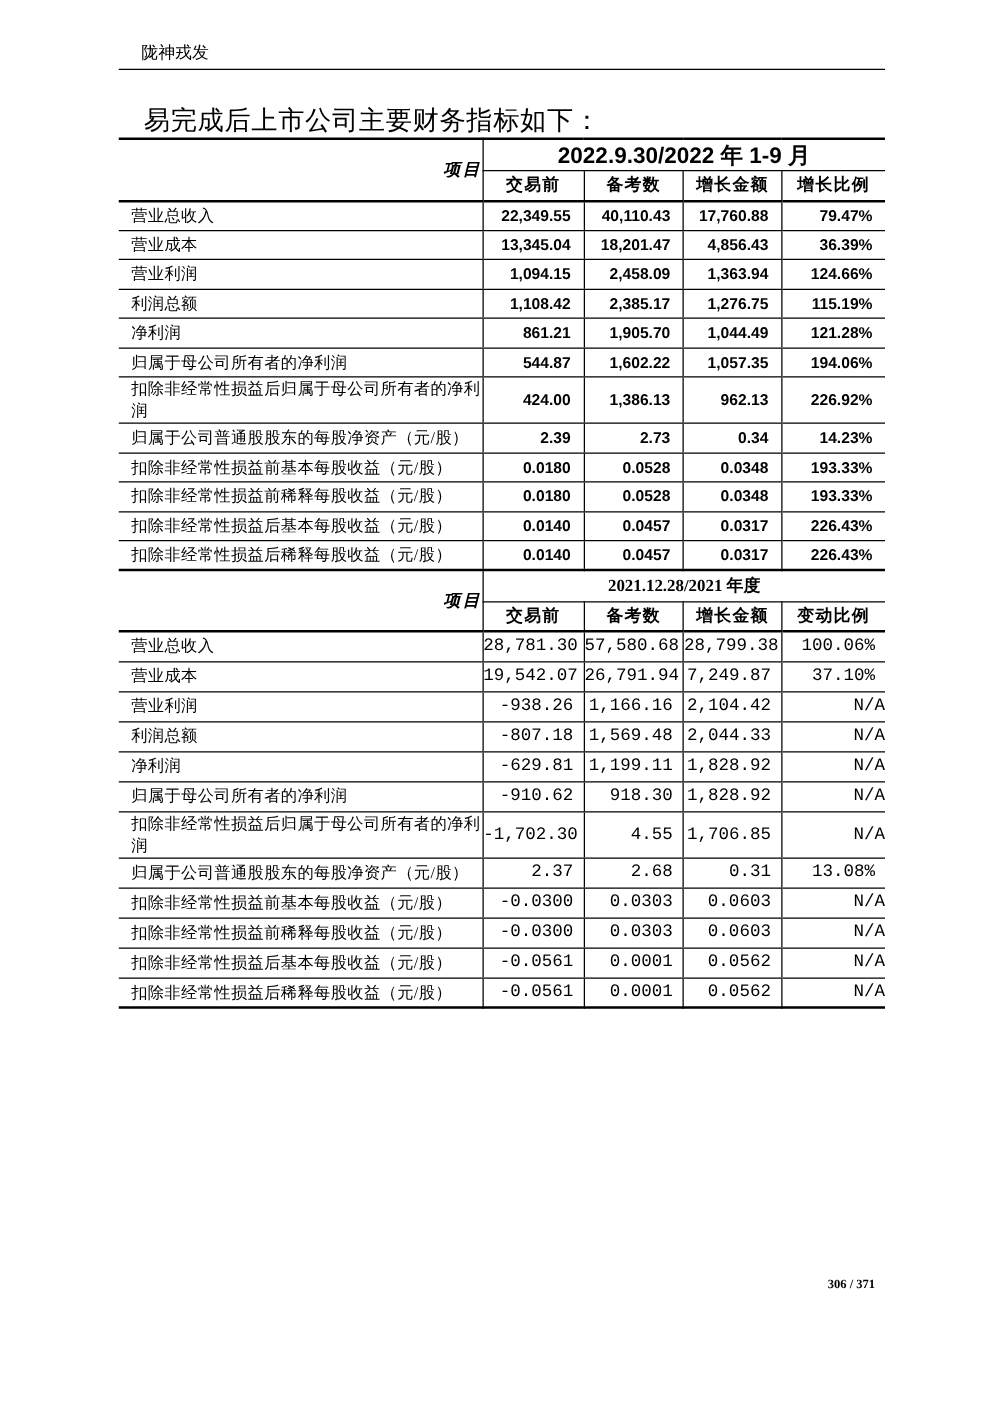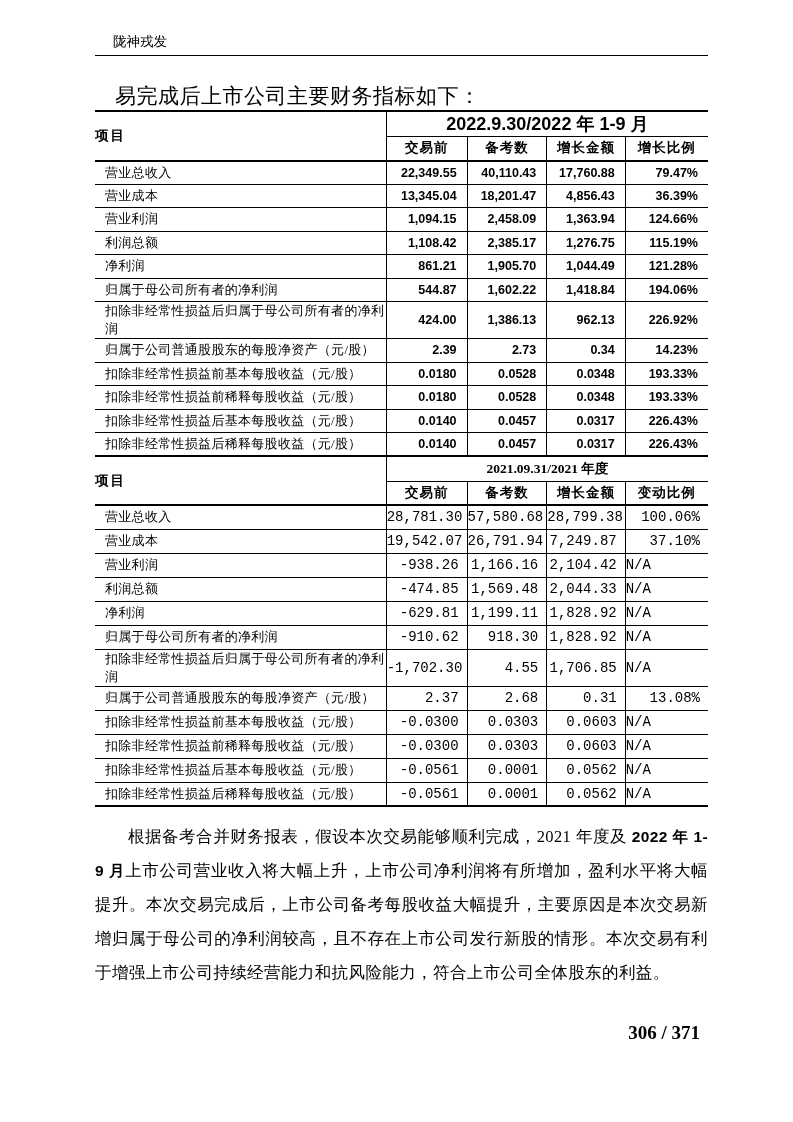--- a/index.html
+++ b/index.html
@@ -29,51 +29,51 @@
   table.t1 { border-top:2.5px solid #000; border-bottom:2.5px solid #000; }
   table.t2 { border-bottom:2.5px solid #000; }
   col.c-item { width:47.5%; }
   col.c-v1 { width:13.2%; }
   col.c-v2 { width:13.0%; }
   col.c-v3 { width:12.8%; }
   col.c-v4 { width:13.5%; }
 
   th { font-weight:bold; font-size:13.5px; padding:0; }
   tr.hrow { height:24px; }
-  th.item-h { border-right:1px solid #000; border-bottom:2.5px solid #000; text-align:left; letter-spacing:2px; }
+  th.item-h { border-right:1px solid #000; border-bottom:2.5px solid #000; text-align:right; letter-spacing:2px;font-style:italic; }
   th.period-h { border-bottom:1px solid #000; text-align:center; }
   .t1 th.period-h { font-family:"Liberation Sans","DejaVu Sans",sans-serif; font-size:18px; }
   tr.cols th { border-left:1px solid #000; border-bottom:2.5px solid #000; text-align:center; letter-spacing:1px; }
   tr.cols th:first-child { border-left:none; }
 
   tbody tr { height:23.5px; }
   .t2 tbody tr { height:24px; }
   tbody td { border-bottom:1px solid #000; font-size:13px; padding:0; }
   tbody tr:last-child td { border-bottom:none; }
   td.lbl { text-align:left; padding-left:10px; letter-spacing:0.3px; }
   td.val { border-left:1px solid #000; text-align:right; }
   .t1 td.val { font-family:"Liberation Sans","DejaVu Sans",sans-serif; font-weight:bold; padding-right:10px; font-size:12.5px; }
   .t2 td.val { font-family:Liberation Mono, monospace; padding-right:8px; font-size:14px; }
-  .t2 td.val.na { text-align:left; padding-right:0; }
+  .t2 td.val.na { text-align:right; padding-right:0; }
 
   
   .body-paragraph {
     margin-top:13px;
     font-size:16.5px;
     line-height:34px;
     text-align:justify;
     text-indent:2em;
     letter-spacing:0.4px;
   }
   .body-paragraph b { font-family:"Liberation Sans","DejaVu Sans",sans-serif; font-size:15.5px; }
 
   .page-number {
     position:absolute;
     top:1022px; right:93px;
-    font-weight:bold; font-size:19px;
+    font-weight:bold; font-size:10px;
   }
 </style>
 </head>
 <body>
 
 <div class="content">
 
   <div class="doc-header">
     <span>陇神戎发</span>
   </div>
@@ -134,21 +134,21 @@
           <td class="lbl">净利润</td>
           <td class="val">861.21</td>
           <td class="val">1,905.70</td>
           <td class="val">1,044.49</td>
           <td class="val">121.28%</td>
         </tr>
         <tr>
           <td class="lbl">归属于母公司所有者的净利润</td>
           <td class="val">544.87</td>
           <td class="val">1,602.22</td>
-          <td class="val">1,418.84</td>
+          <td class="val">1,057.35</td>
           <td class="val">194.06%</td>
         </tr>
         <tr>
           <td class="lbl">扣除非经常性损益后归属于母公司所有者的净利润</td>
           <td class="val">424.00</td>
           <td class="val">1,386.13</td>
           <td class="val">962.13</td>
           <td class="val">226.92%</td>
         </tr>
         <tr>
@@ -193,21 +193,21 @@
     <colgroup>
       <col class="c-item">
         <col class="c-v1">
         <col class="c-v2">
         <col class="c-v3">
         <col class="c-v4">
     </colgroup>
     <thead>
       <tr class="hrow">
         <th class="item-h" rowspan="2">项目</th>
-        <th class="period-h" colspan="4">2021.09.31/2021 年度</th>
+        <th class="period-h" colspan="4">2021.12.28/2021 年度</th>
       </tr>
       <tr class="hrow cols">
         <th>交易前</th>
         <th>备考数</th>
         <th>增长金额</th>
         <th>变动比例</th>
       </tr>
     </thead>
     <tbody>
         <tr>
@@ -226,21 +226,21 @@
         </tr>
         <tr>
           <td class="lbl">营业利润</td>
           <td class="val">-938.26</td>
           <td class="val">1,166.16</td>
           <td class="val">2,104.42</td>
           <td class="val na">N/A</td>
         </tr>
         <tr>
           <td class="lbl">利润总额</td>
-          <td class="val">-474.85</td>
+          <td class="val">-807.18</td>
           <td class="val">1,569.48</td>
           <td class="val">2,044.33</td>
           <td class="val na">N/A</td>
         </tr>
         <tr>
           <td class="lbl">净利润</td>
           <td class="val">-629.81</td>
           <td class="val">1,199.11</td>
           <td class="val">1,828.92</td>
           <td class="val na">N/A</td>
@@ -290,17 +290,16 @@
         <tr>
           <td class="lbl">扣除非经常性损益后稀释每股收益（元/股）</td>
           <td class="val">-0.0561</td>
           <td class="val">0.0001</td>
           <td class="val">0.0562</td>
           <td class="val na">N/A</td>
         </tr>
       </tbody>
   </table>
 
-  <div class="body-paragraph"><span>根据备考合并财务报表，假设本次交易能够顺利完成，2021 年度及 </span><b>2022 年 1-9 月</b><span>上市公司营业收入将大幅上升，上市公司净利润将有所增加，盈利水平将大幅提升。本次交易完成后，上市公司备考每股收益大幅提升，主要原因是本次交易新增归属于母公司的净利润较高，且不存在上市公司发行新股的情形。本次交易有利于增强上市公司持续经营能力和抗风险能力，符合上市公司全体股东的利益。</span></div>
 
 </div>
 
 <div class="page-number">306 / 371</div>
 
 </body></html>

